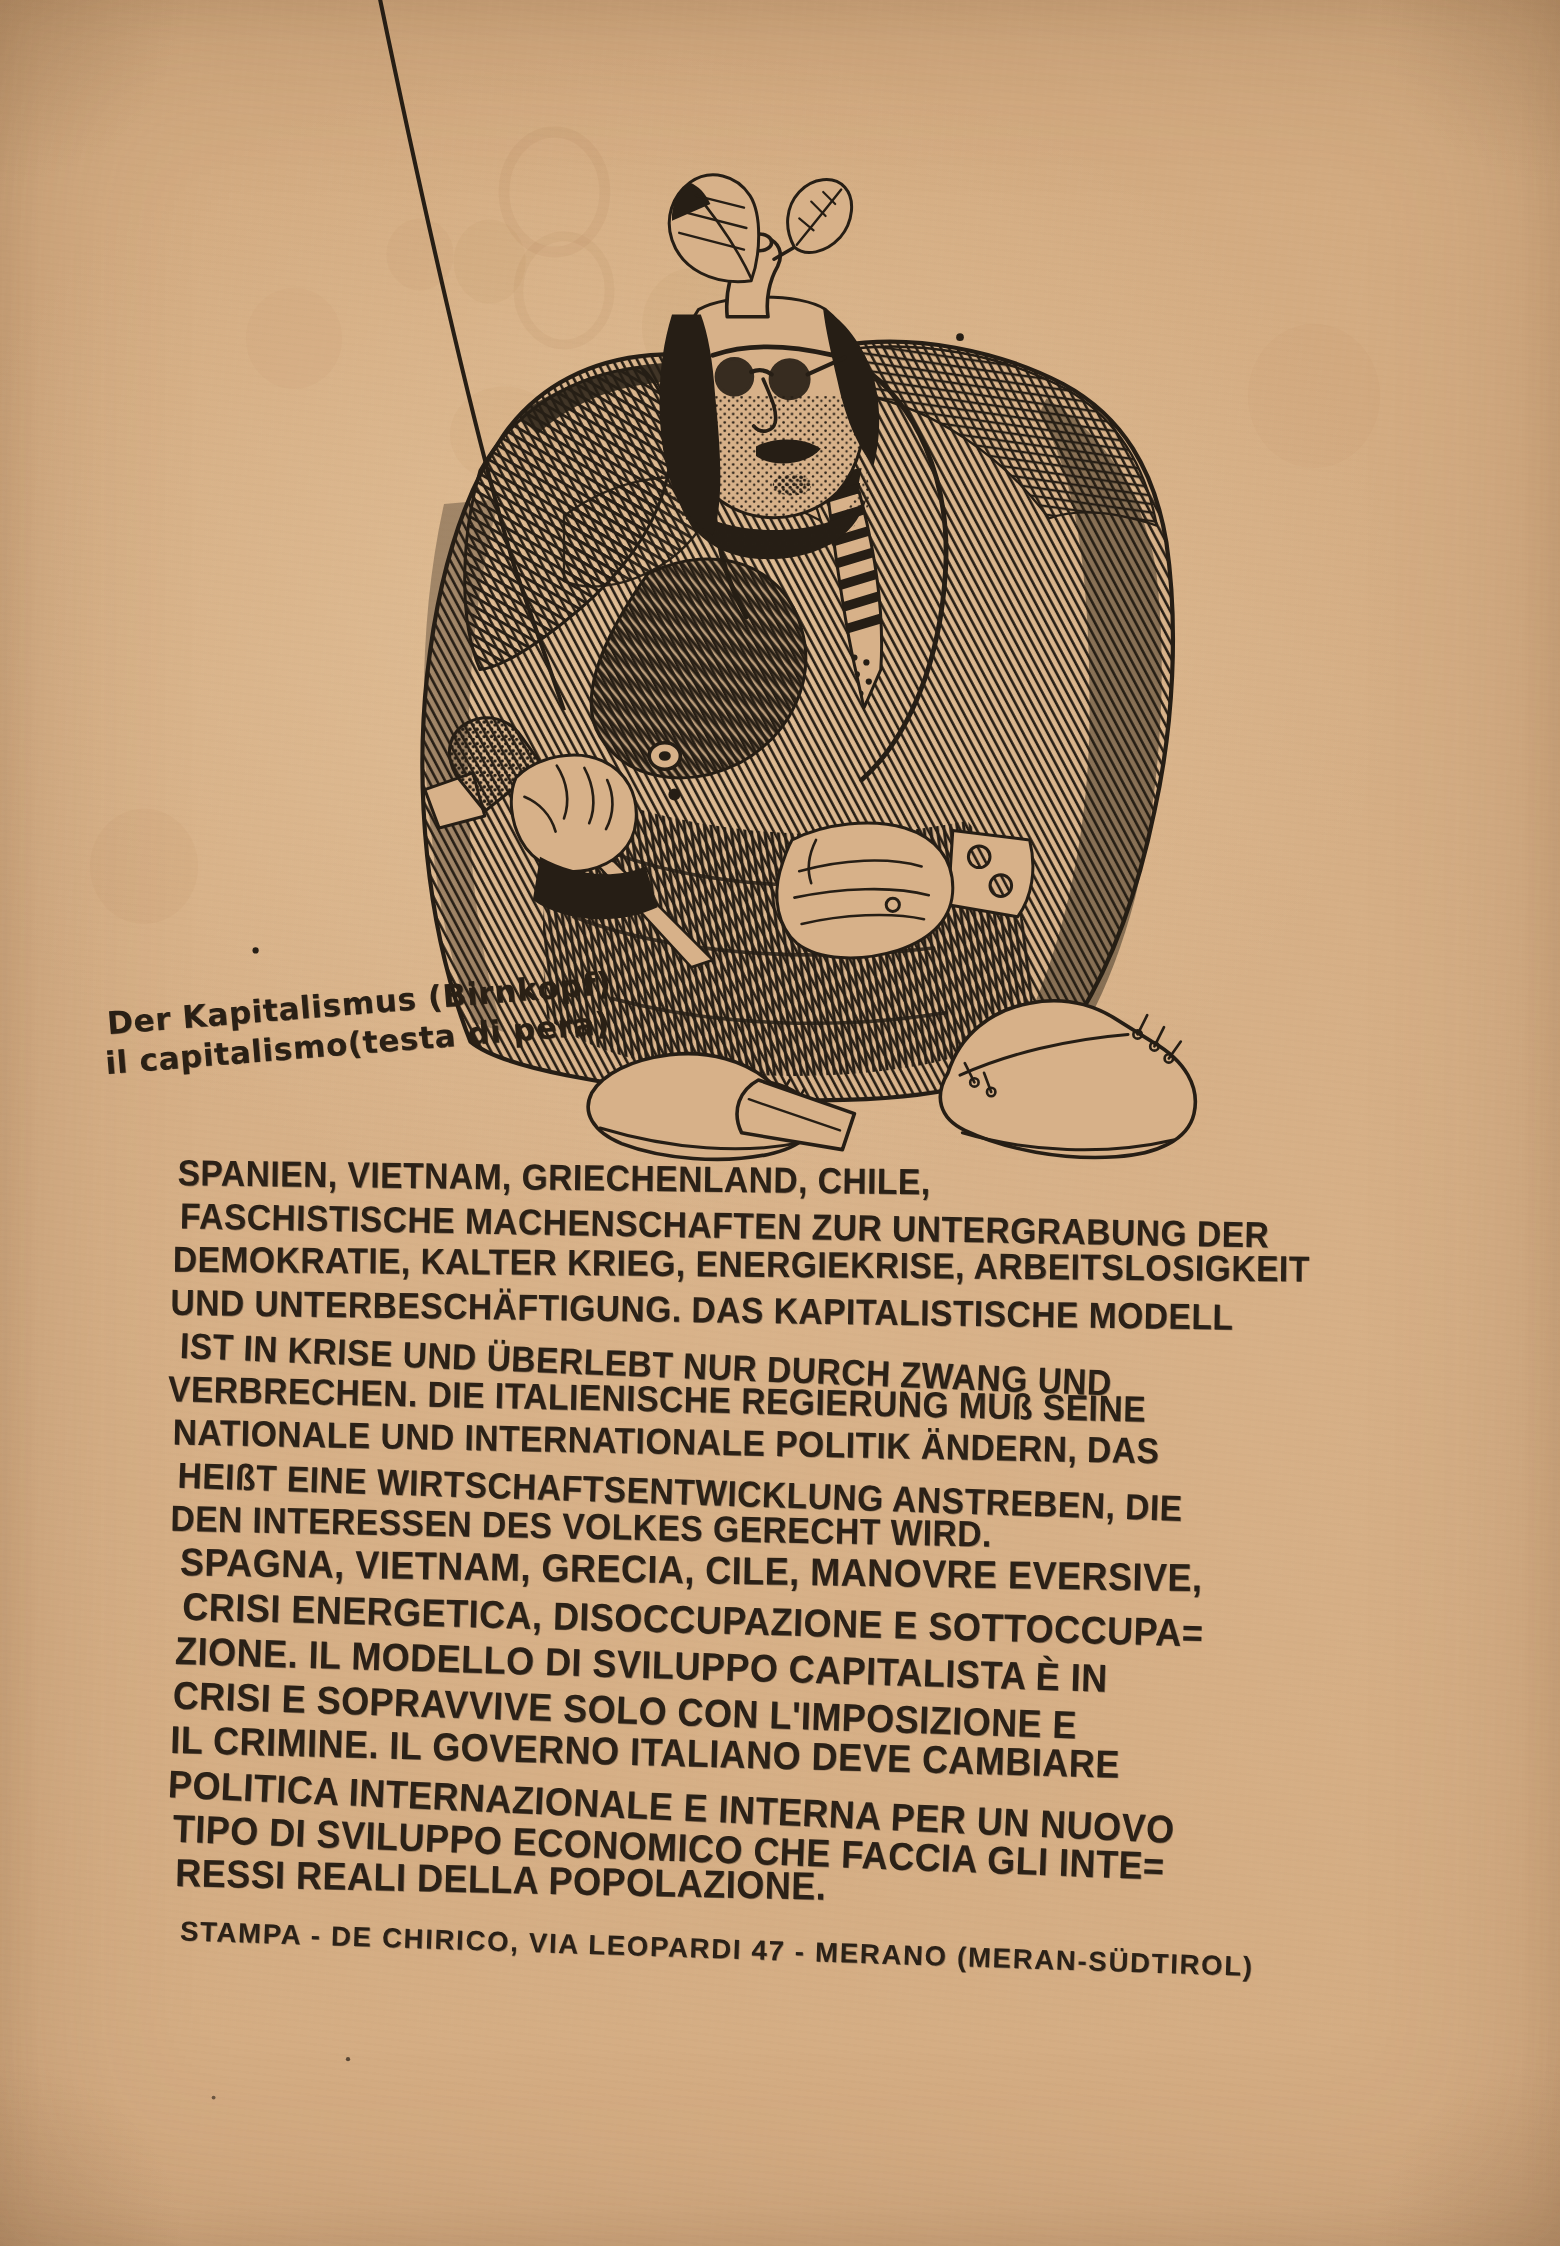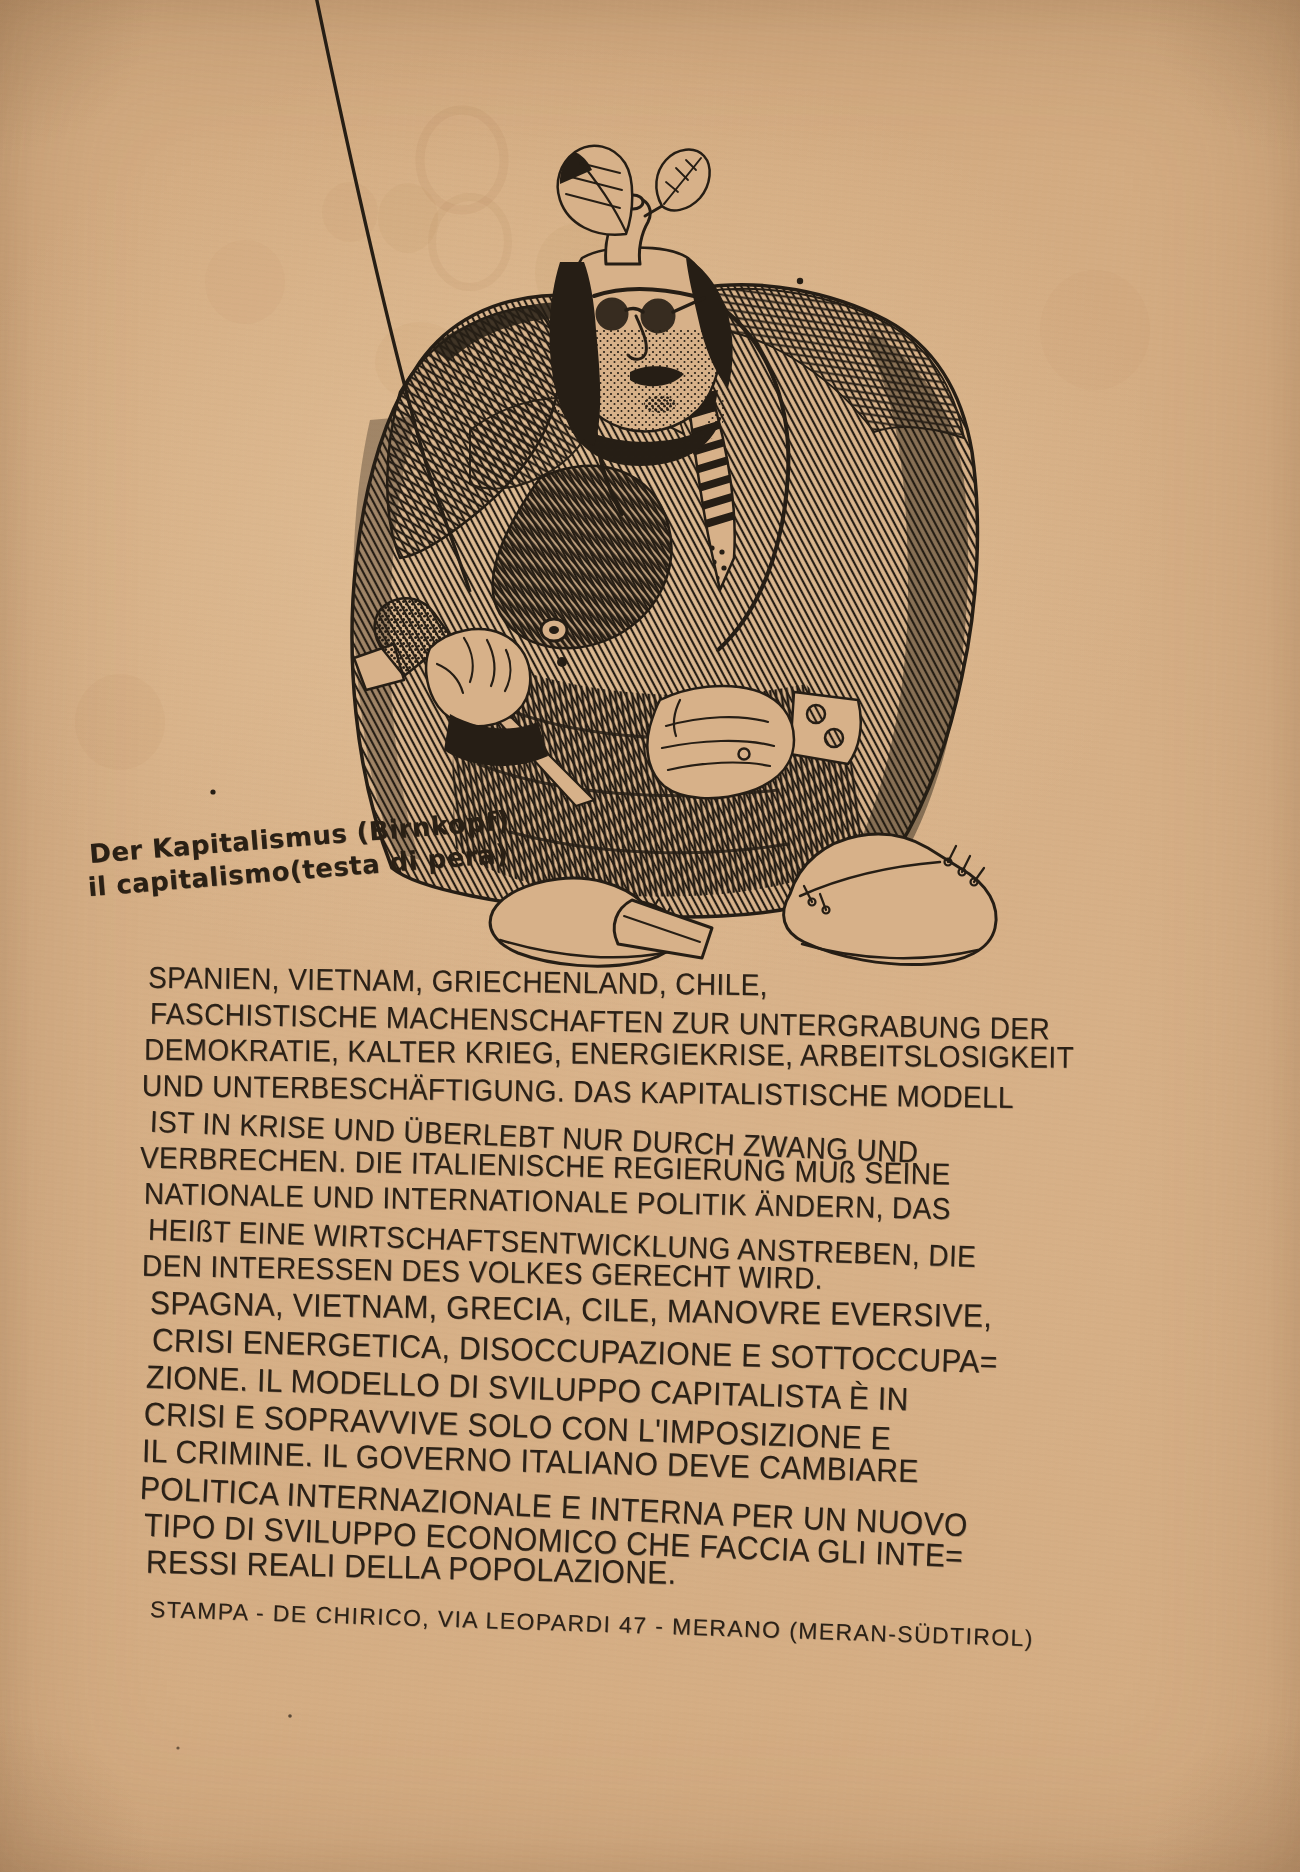--- a/index.html
+++ b/index.html
@@ -27,21 +27,21 @@
   .caption{
     position:absolute;left:88px;top:838px;color:#2a2015;
     font-family:"DejaVu Sans",sans-serif;font-weight:700;font-size:26px;line-height:33px;
     transform:rotate(-4.6deg);transform-origin:0 0;letter-spacing:.5px;white-space:nowrap;
     text-shadow:.5px .4px 0 rgba(42,32,21,.45);
   }
   .caption .c2{margin-left:-4px;}
 
   .textblock{
     position:absolute;left:142px;top:960px;width:1040px;color:#2b2117;
-    font-weight:400;white-space:nowrap;
+    font-weight:700;white-space:nowrap;
     text-shadow:.6px .5px 0 rgba(43,33,23,.4);
   }
   .tline{transform-origin:0 50%;}
   .gl{font-size:28px;line-height:36px;letter-spacing:.4px;}
   .il{font-size:30px;line-height:37px;letter-spacing:.4px;}
   .imprint{font-size:23px;margin-top:16px;letter-spacing:1.4px;}
   .g1{transform:rotate(.7deg) scaleY(1.08);margin-left:6px;}
   .g2{transform:rotate(1.0deg) scaleY(1.08);margin-left:8px;}
   .g3{transform:rotate(.5deg) scaleY(1.08);margin-left:2px;}
   .g4{transform:rotate(.8deg) scaleY(1.08);margin-left:0;}

